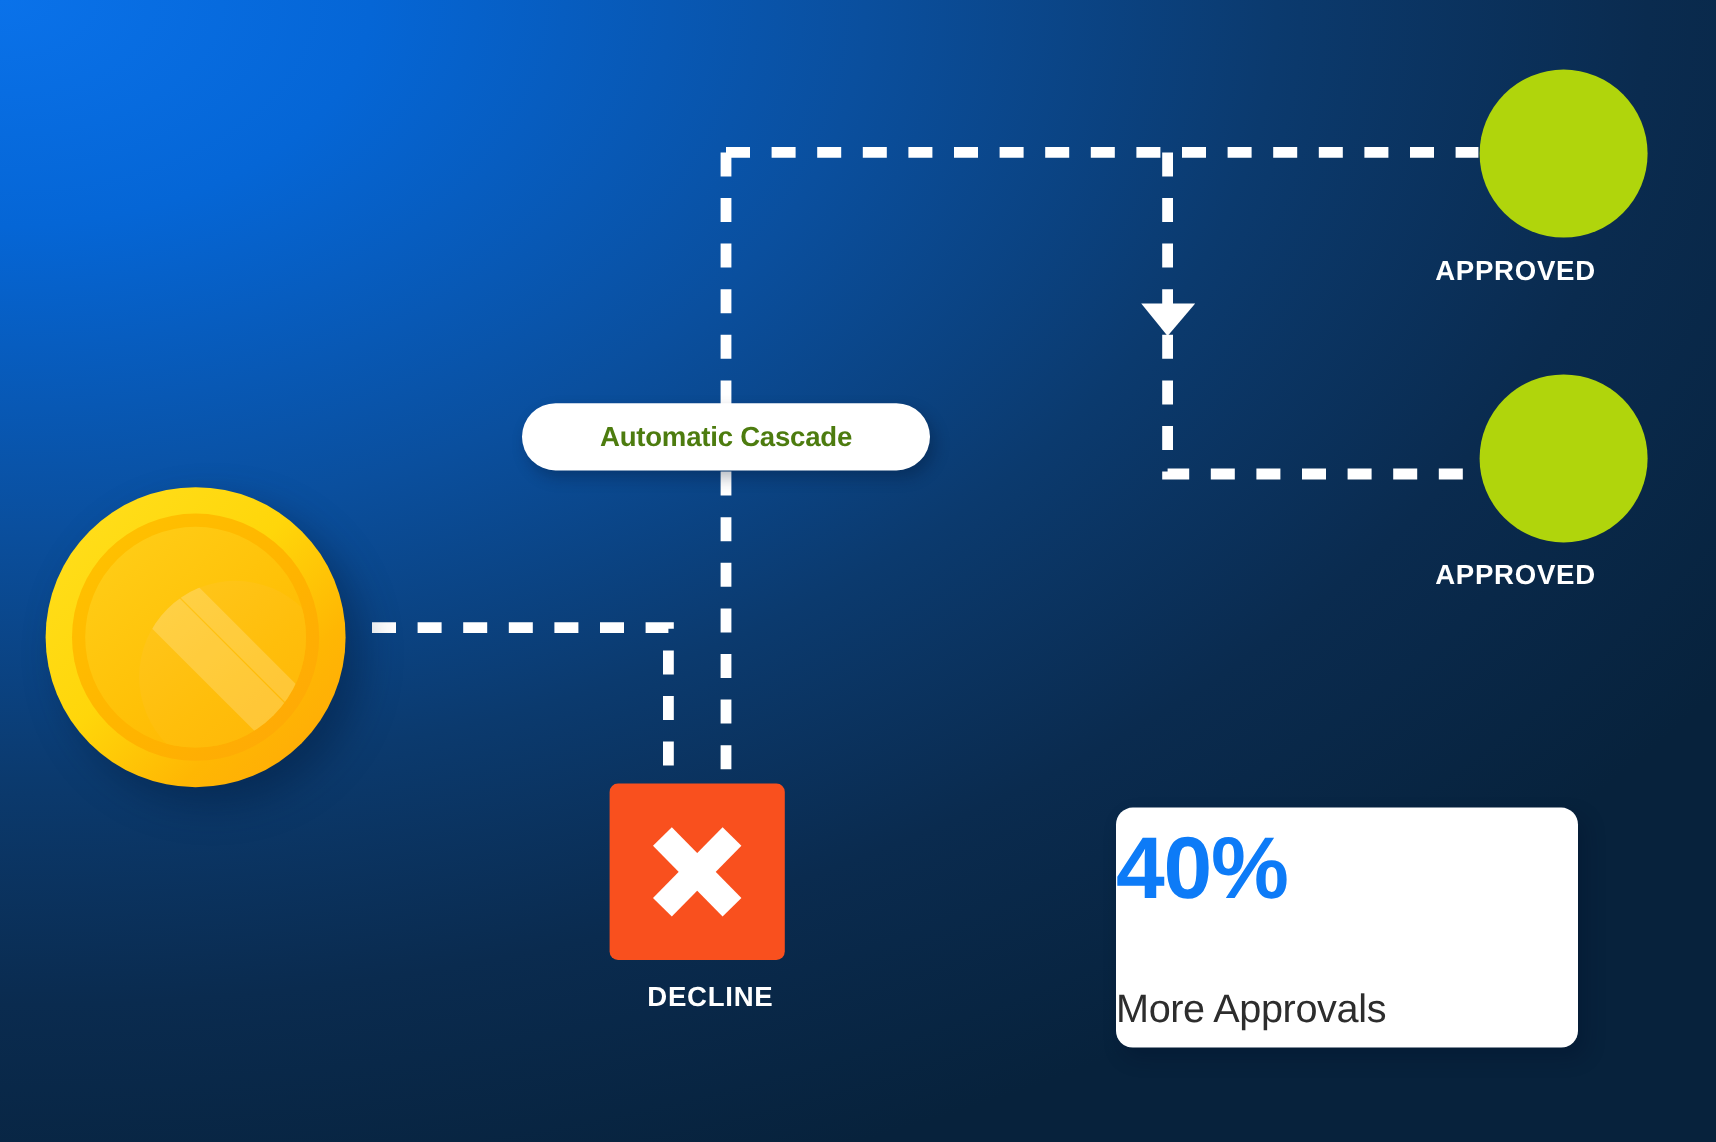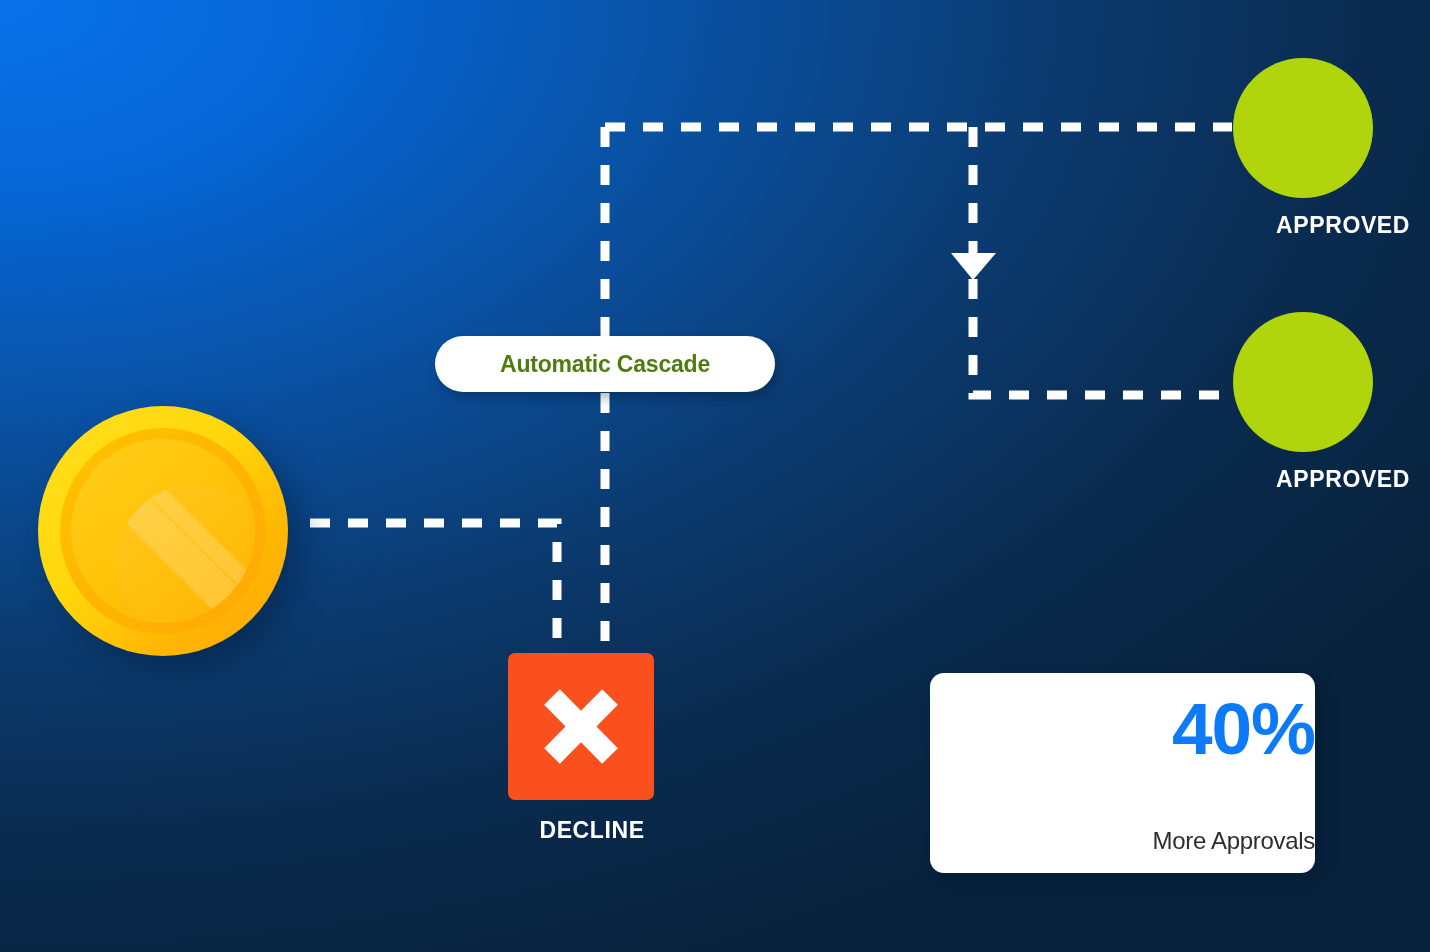--- a/index.html
+++ b/index.html
@@ -98,21 +98,21 @@
   .decline-label {
     margin-top:17px;
     text-align:center;
     color:#ffffff;
     font-size:23px;
     font-weight:bold;
     letter-spacing:.6px;
   }
 
   
-  .approved-node { position:absolute; width:214px; text-align:right; }
+  .approved-node { position:absolute; width:214px; text-align:left; }
   #approved-node-1 { left:1196px; top:58px; }
   #approved-node-2 { left:1196px; top:312px; }
   .circle {
     width:140px; height:140px;
     border-radius:50%;
     background:#b0d50c;
     margin:0 auto;
   }
   .approved-label {
     margin-top:14px;
@@ -123,35 +123,35 @@
   }
 
   
   #stat-card {
     position:absolute;
     left:930px; top:673px;
     width:385px; height:200px;
     background:#ffffff;
     border-radius:14px;
     display:flex; flex-direction:column;
-    align-items:flex-end; justify-content:center;
+    align-items:flex-start; justify-content:center;
     box-shadow: 6px 8px 16px rgba(0,15,40,.28);
     gap: 48px;
   }
   #stat-value {
     color:#0d7bf7;
     font-size:73px;
     font-weight:bold;
     line-height:1;
     letter-spacing:-1px;
   }
   #stat-caption {
     margin-top:14px;
     color:#2d2d2d;
-    font-size:24px;
+    font-size:33px;
     letter-spacing:-.3px;
   }
 </style>
 </head>
 <body>
 
 <div id="stage">
 
   <svg id="wires" viewBox="0 0 1430 952" xmlns="http://www.w3.org/2000/svg">
     <g fill="none" stroke="#ffffff" stroke-width="9" stroke-linecap="butt" stroke-dasharray="20 18">

